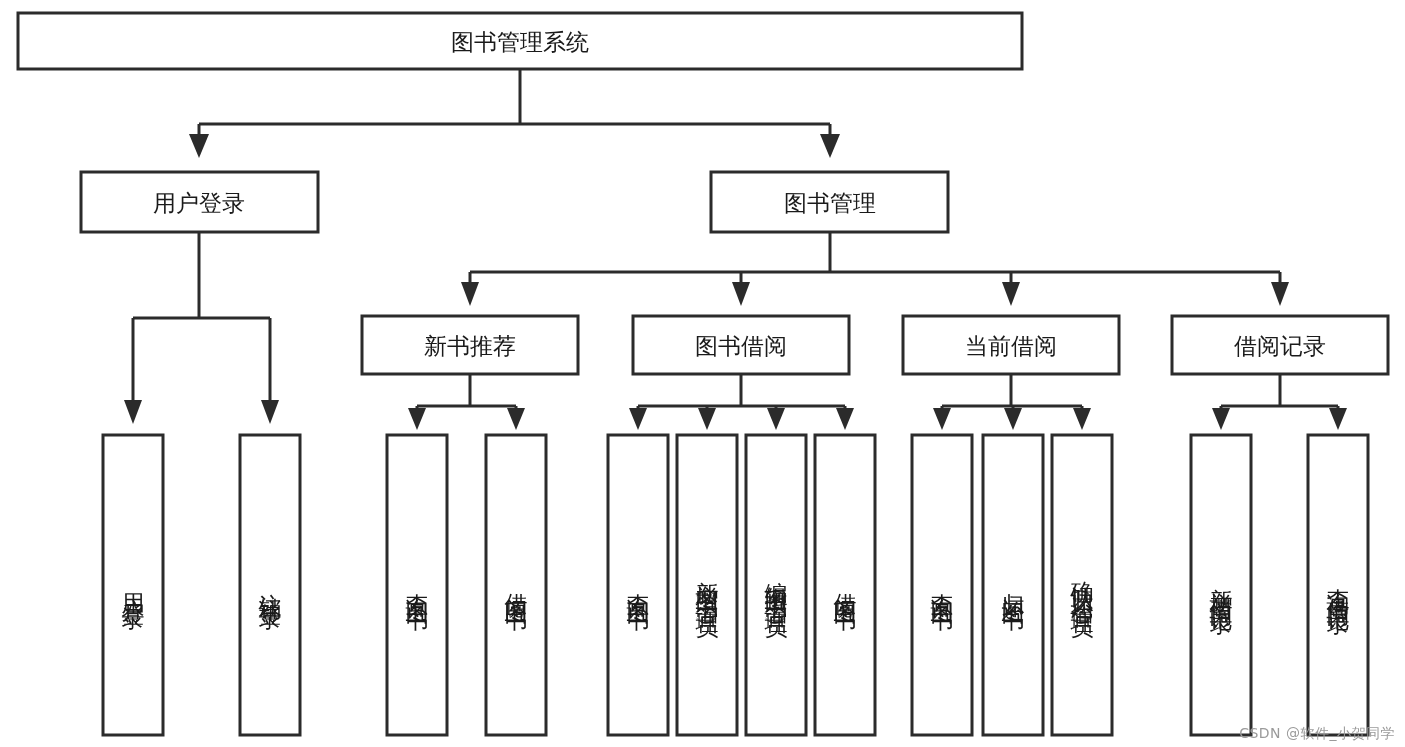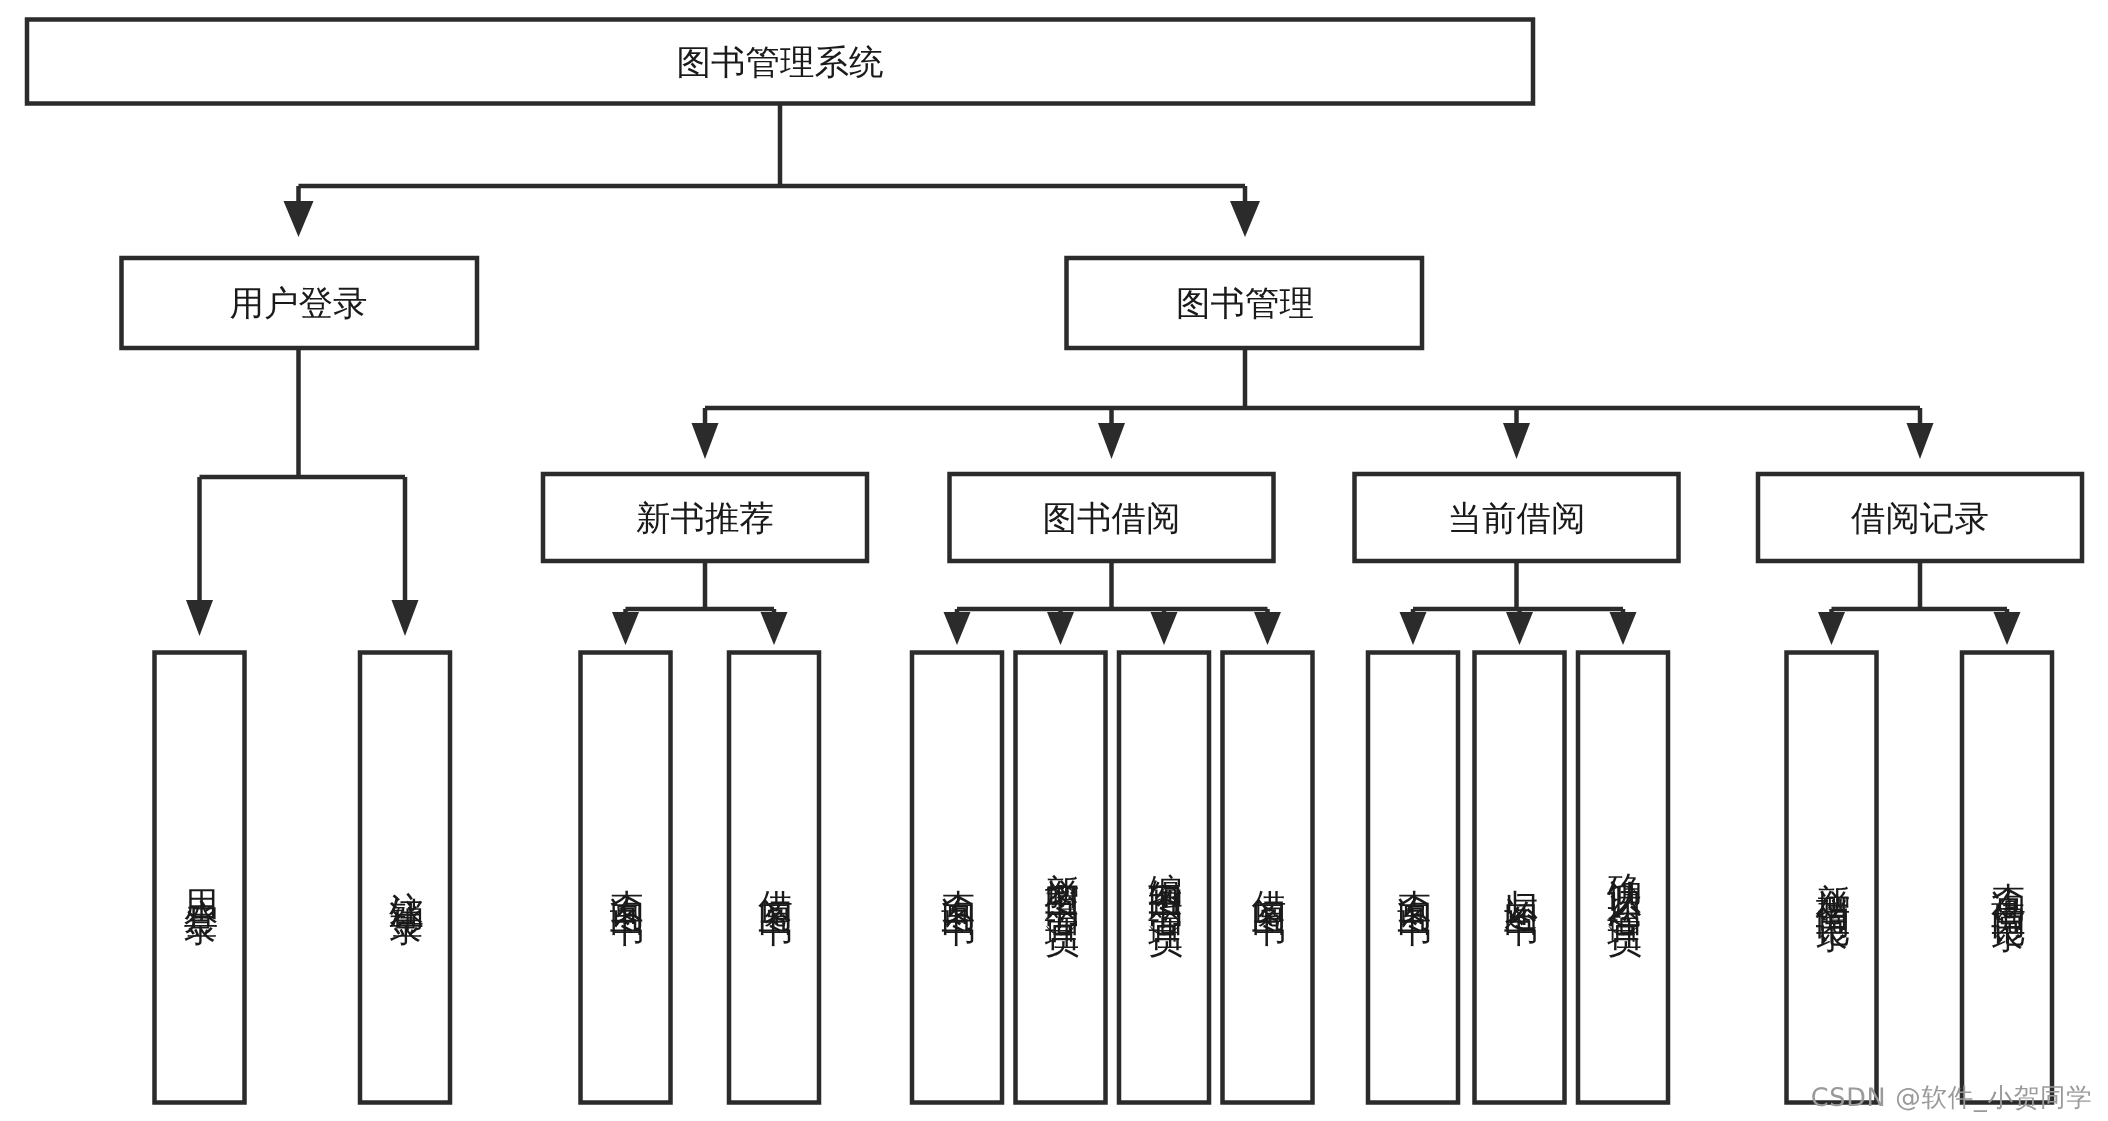--- a/index.html
+++ b/index.html
@@ -61,21 +61,21 @@
     align-items: center;
     justify-content: center;
     white-space: nowrap;
     pointer-events: none;
   }
   #watermark {
     position: absolute;
     right: 10px;
     bottom: 4px;
     font-family: "DejaVu Sans", "Liberation Sans", sans-serif;
-    font-size: 17px;
+    font-size: 14px;
     color: #9a9a9a;
     white-space: nowrap;
     letter-spacing: 0.5px;
   }
 </style>
 </head>
 <body>
 
 <div id="diagram-root">
 

